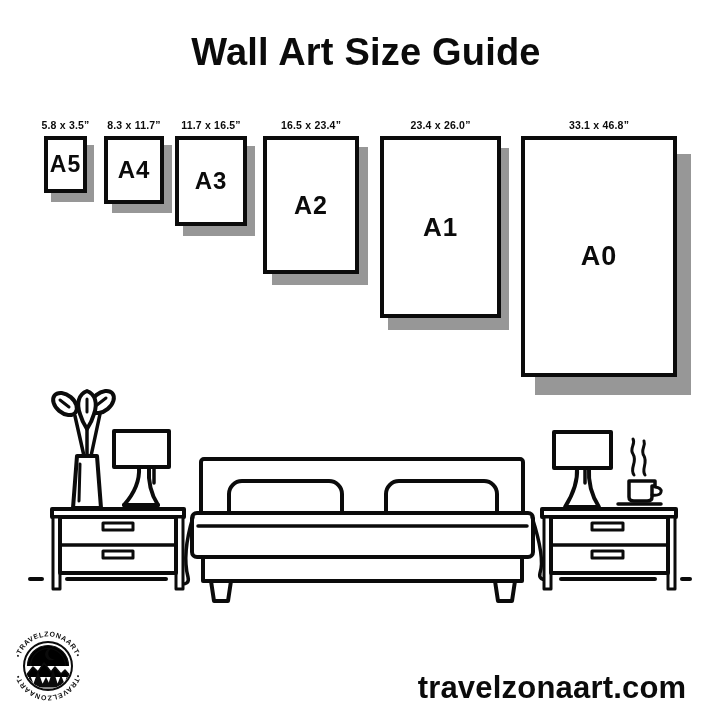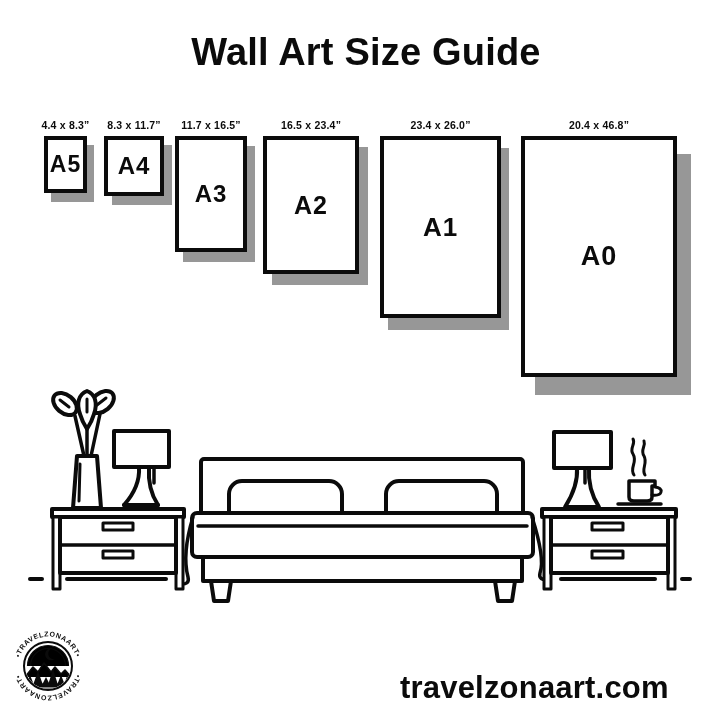--- a/index.html
+++ b/index.html
@@ -16,22 +16,22 @@
     color:var(--ink);
   }
   .title{
     position:absolute;top:31px;left:0;width:720px;
     text-align:center;
     font-size:38px;font-weight:800;letter-spacing:.2px;padding-left:12px;
   }
   
   .frame-slot{position:absolute;}
   .f-a5{left:44px;top:136px;width:43px;height:57px;--sx:7px;--sy:9px;--fs:23px;}
-  .f-a4{left:104px;top:136px;width:60px;height:60px;--sx:8px;--sy:9px;--fs:24px;}
-  .f-a3{left:175px;top:136px;width:72px;height:116px;border-radius:21px;--sx:8px;--sy:10px;--fs:24px;}
+  .f-a4{left:104px;top:136px;width:60px;height:68px;--sx:8px;--sy:9px;--fs:24px;}
+  .f-a3{left:175px;top:136px;width:72px;height:90px;border-radius:21px;--sx:8px;--sy:10px;--fs:24px;}
   .f-a2{left:263px;top:136px;width:96px;height:138px;--sx:9px;--sy:11px;--fs:25px;}
   .f-a1{left:380px;top:136px;width:121px;height:182px;--sx:8px;--sy:12px;--fs:26px;}
   .f-a0{left:521px;top:136px;width:156px;height:241px;--sx:14px;--sy:18px;--fs:27px;}
   .shadow{
     position:absolute;left:var(--sx);top:var(--sy);
     width:100%;height:100%;
     background:var(--paper_shadow);
   }
   .paper{
     position:absolute;inset:0;
@@ -47,31 +47,31 @@
   }
   
   .scene{position:absolute;left:25px;top:380px;width:670px;height:235px;color:var(--ink);}
   .scene path,.scene rect,.scene line,.scene ellipse{vector-effect:none;}
   
   .logo{position:absolute;left:9px;top:627px;width:78px;height:78px;color:var(--ink);}
   .logo text{font:700 7px "Liberation Sans", sans-serif;letter-spacing:.6px;fill:var(--ink);}
   
   .website{
     position:absolute;left:400px;top:670px;width:304px;
-    text-align:left;
+    text-align:center;
     font-size:31px;font-weight:800;letter-spacing:.2px;
   }
 </style>
 </head>
 <body>
 
 <h1 class="title">Wall Art Size Guide</h1>
 
 <div class="frame-slot f-a5">
-  <div class="dims">4.4 x 8.3”</div>
+  <div class="dims">5.8 x 3.5”</div>
   <div class="shadow"></div>
   <div class="paper">
       <span>A5</span>
     </div>
 </div>
 <div class="frame-slot f-a4">
   <div class="dims">8.3 x 11.7”</div>
   <div class="shadow"></div>
   <div class="paper">
       <span>A4</span>
@@ -92,21 +92,21 @@
     </div>
 </div>
 <div class="frame-slot f-a1">
   <div class="dims">23.4 x 26.0”</div>
   <div class="shadow"></div>
   <div class="paper">
       <span>A1</span>
     </div>
 </div>
 <div class="frame-slot f-a0">
-  <div class="dims">20.4 x 46.8”</div>
+  <div class="dims">33.1 x 46.8”</div>
   <div class="shadow"></div>
   <div class="paper">
       <span>A0</span>
     </div>
 </div>
 
 <svg class="scene" viewBox="25 380 670 235" fill="none" stroke="currentColor" stroke-width="4" stroke-linecap="round" stroke-linejoin="round">
 
   <g>
     <rect x="201" y="459" width="322" height="58" rx="3" fill="#fff"></rect>

